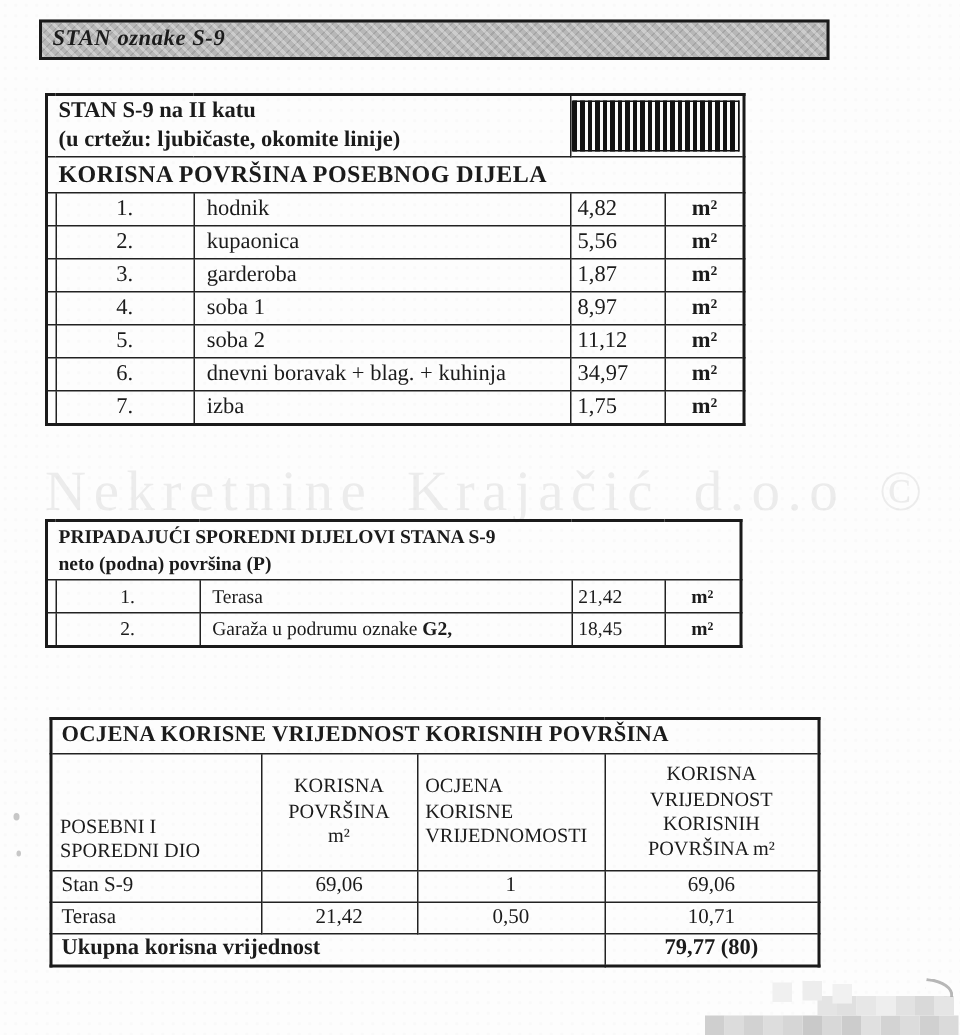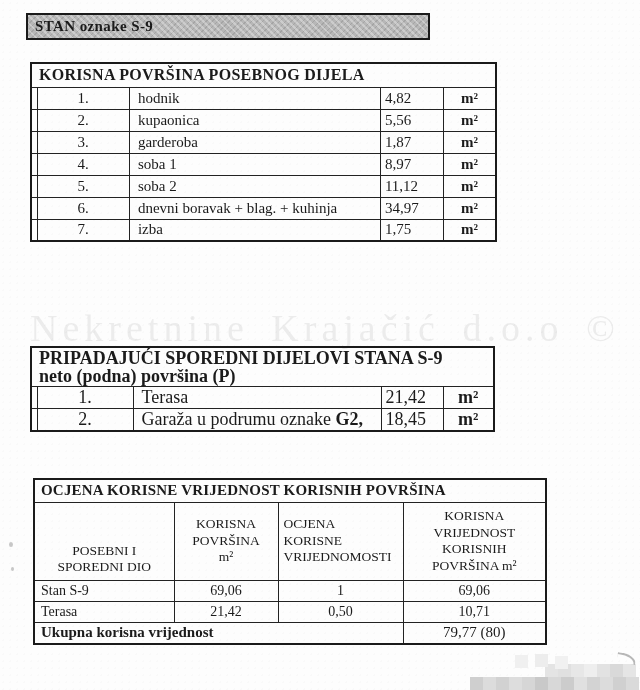--- a/index.html
+++ b/index.html
@@ -12,29 +12,29 @@
   }
   .page{
     position:relative;width:640px;height:690px;overflow:hidden;
     background:#fdfdfd;
     background-image:radial-gradient(rgba(0,0,0,0.015) 1px, transparent 1px);
     background-size:7px 7px;
   }
 
   
   .topbar{
-    position:absolute;left:26px;top:13px;width:404px;height:27px;
+    position:absolute;left:26px;top:13px;width:527px;height:27px;
     box-sizing:border-box;border:2px solid #1a1a1a;
     background-color:#b7b7b7;
     background-image:
       repeating-linear-gradient(45deg, rgba(255,255,255,.30) 0 2px, transparent 2px 5px),
       repeating-linear-gradient(-45deg, rgba(0,0,0,.10) 0 1px, transparent 1px 4px);
     display:flex;align-items:center;
     padding-left:7px;
-    font-weight:700;font-size:15px;letter-spacing:.4px;
+    font-weight:700;font-size:15px;letter-spacing:.4px;font-style:italic;
   }
 
   
   .watermark{
     position:absolute;left:30px;top:306px;width:605px;
     font-size:38px;letter-spacing:5px;word-spacing:8px;
     color:rgba(70,70,70,0.095);
     white-space:nowrap;
     pointer-events:none;
   }
@@ -57,34 +57,34 @@
   .cunit{text-align:center;font-weight:700;padding:0;}
   .ctotal{font-weight:700;font-size:15.5px;padding-left:5px;}
   .stripecell{padding:2px 2px 2px 0;}
   .stripes{
     height:34px;width:112px;margin-left:auto;
     background:repeating-linear-gradient(90deg,#111 0 3px,#fafafa 3px 5px);
     border:1px solid #111;box-sizing:border-box;
   }
 
   
-  .t2{left:30px;top:346px;width:463px;font-size:18px;}
+  .t2{left:30px;top:346px;width:463px;font-size:13px;}
   .t2 .hdr{padding:1px 0 1px 7px;font-weight:700;line-height:18px;}
 
   
   .t3{left:33px;top:478px;width:512px;font-size:14px;}
   .t3 .title{font-weight:700;font-size:15px;padding:2px 0 2px 6px;letter-spacing:.2px;}
   .t3 .h{font-size:13.5px;line-height:16.5px;padding:3px 5px;}
-  .t3 .h1{vertical-align:bottom;text-align:center;padding-bottom:4px;}
+  .t3 .h1{vertical-align:bottom;text-align:left;padding-bottom:4px;}
   .t3 .hc{text-align:center;}
   .t3 .hl{text-align:left;vertical-align:middle;}
   .t3 .cell-label{padding-left:6px;}
   .t3 .cell-mid{text-align:center;}
   .t3 .ctotal3{font-weight:700;font-size:15px;padding-left:6px;}
-  .t3 .cgrand{text-align:center;font-weight:400;font-size:15px;}
+  .t3 .cgrand{text-align:center;font-weight:700;font-size:15px;}
 
   
   .speck{position:absolute;background:#9a9a9a;border-radius:50%;opacity:.55;}
   .speck.a{left:9px;top:542px;width:4px;height:5px;}
   .speck.b{left:11px;top:567px;width:3px;height:4px;}
   .mosaic{
     position:absolute;left:455px;top:652px;width:13px;height:13px;background:transparent;
     box-shadow:
       60px 3px 0 0 #f0f0f0, 80px 2px 0 0 #ededed, 100px 4px 0 0 #f1f1f1,
       90px 12px 0 0 #e4e4e4, 103px 12px 0 0 #e0e0e0, 116px 12px 0 0 #e7e7e7,
@@ -115,20 +115,29 @@
 
   <table class="t1">
     <colgroup>
         <col style="width:6px">
         <col style="width:92px">
         <col style="width:250px">
         <col style="width:63px">
         <col style="width:52px">
       </colgroup>
     <tbody>
+        <tr style="height:41px">
+      <td colspan="3" class="hdr">
+        <div>STAN S-9 na II katu</div>
+        <div>(u crtežu: ljubičaste, okomite linije)</div>
+      </td>
+      <td colspan="2" class="stripecell">
+        <div class="stripes"></div>
+      </td>
+    </tr>
     <tr style="height:24px">
       <td colspan="5" class="section">KORISNA POVRŠINA POSEBNOG DIJELA</td>
     </tr>
     <tr style="height:22px">
       <td class="cnarrow"></td>
       <td class="cnum">1.</td>
       <td class="cname">hodnik</td>
       <td class="cval">4,82</td>
       <td class="cunit">m²</td>
     </tr>

